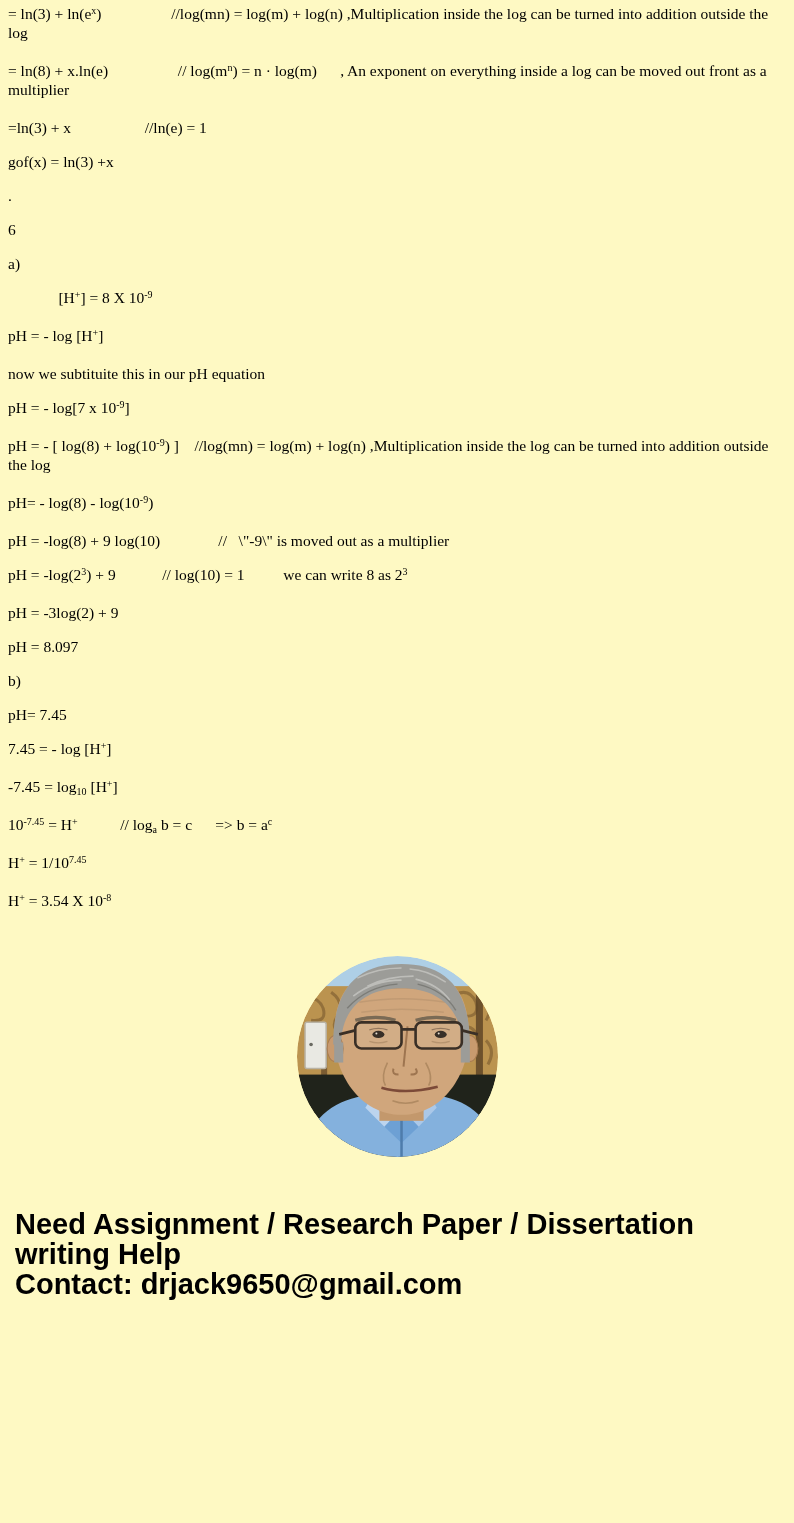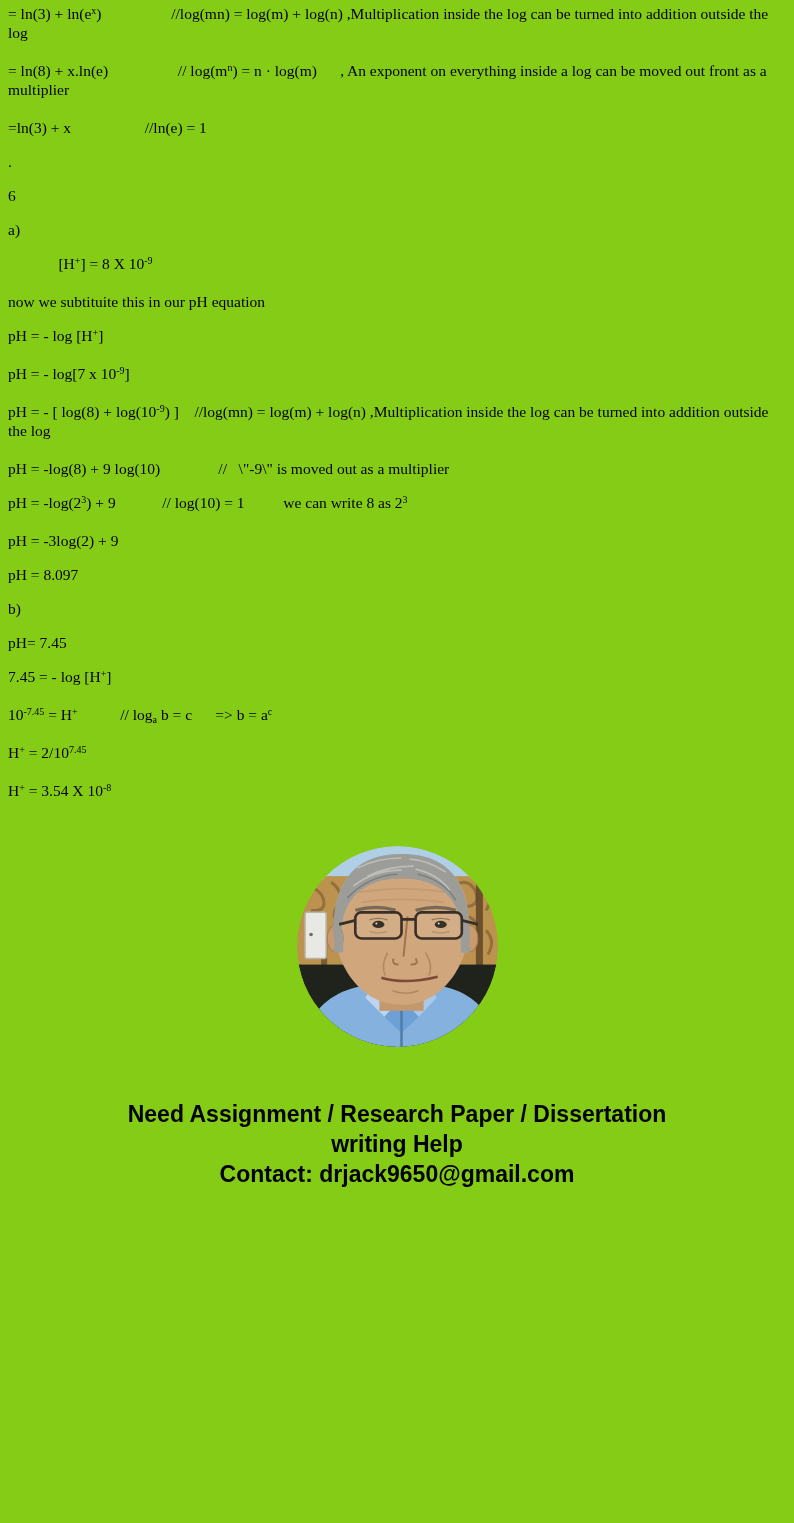--- a/index.html
+++ b/index.html
@@ -1,21 +1,21 @@
 <!DOCTYPE html>
 <html><head>
 <meta charset="utf-8">
 <style>
   * { box-sizing: border-box; }
   html, body { margin: 0; padding: 0; background: #ffffff; }
   .page {
     width: 794px;
     height: 1523px;
     margin: 0 auto;
-    background: #84cc16;
+    background: #fef9c3;
     overflow: hidden;
     font-family: "Liberation Serif", serif;
     color: #000000;
   }
   .doc {
     padding: 4px 14px 0 8px;
     font-size: 15.5px;
     line-height: 19px;
   }
   .doc-line {
@@ -36,54 +36,58 @@
   }
   .avatar {
     width: 201px;
     height: 201px;
     border-radius: 50%;
     overflow: hidden;
     display: block;
   }
   .footer {
     margin-top: 52px;
-    text-align: center;
+    text-align: left;
     font-family: "Liberation Sans", sans-serif;
     font-weight: 700;
-    font-size: 23px;
+    font-size: 29px;
     line-height: 30px;
     color: #000000;
+    margin-left: 15px;
   }
 </style>
 </head>
 <body>
 
 <div class="page">
 
   <div class="doc">
       <p class="doc-line has-script"><span>= ln(3) + ln(e</span><sup>x</sup><span>)                  //log(mn) = log(m) + log(n) ,Multiplication inside the log can be turned into addition outside the log</span></p>
       <p class="doc-line has-script"><span>= ln(8) + x.ln(e)                  // log(m</span><sup>n</sup><span>) = n · log(m)      , An exponent on everything inside a log can be moved out front as a multiplier</span></p>
       <p class="doc-line"><span>=ln(3) + x                   //ln(e) = 1</span></p>
+      <p class="doc-line"><span>gof(x) = ln(3) +x</span></p>
       <p class="doc-line"><span>.</span></p>
       <p class="doc-line"><span>6</span></p>
       <p class="doc-line"><span>a)</span></p>
       <p class="doc-line has-script"><span>             [H</span><sup>+</sup><span>] = 8 X 10</span><sup>-9</sup></p>
+      <p class="doc-line has-script"><span>pH = - log [H</span><sup>+</sup><span>]</span></p>
       <p class="doc-line"><span>now we subtituite this in our pH equation</span></p>
-      <p class="doc-line has-script"><span>pH = - log [H</span><sup>+</sup><span>]</span></p>
       <p class="doc-line has-script"><span>pH = - log[7 x 10</span><sup>-9</sup><span>]</span></p>
       <p class="doc-line has-script"><span>pH = - [ log(8) + log(10</span><sup>-9</sup><span>) ]    //log(mn) = log(m) + log(n) ,Multiplication inside the log can be turned into addition outside the log</span></p>
+      <p class="doc-line has-script"><span>pH= - log(8) - log(10</span><sup>-9</sup><span>)</span></p>
       <p class="doc-line"><span>pH = -log(8) + 9 log(10)               //   \"-9\" is moved out as a multiplier</span></p>
       <p class="doc-line has-script"><span>pH = -log(2</span><sup>3</sup><span>) + 9            // log(10) = 1          we can write 8 as 2</span><sup>3</sup></p>
       <p class="doc-line"><span>pH = -3log(2) + 9</span></p>
       <p class="doc-line"><span>pH = 8.097</span></p>
       <p class="doc-line"><span>b)</span></p>
       <p class="doc-line"><span>pH= 7.45</span></p>
       <p class="doc-line has-script"><span>7.45 = - log [H</span><sup>+</sup><span>]</span></p>
+      <p class="doc-line has-script"><span>-7.45 = log</span><sub>10</sub><span> [H</span><sup>+</sup><span>]</span></p>
       <p class="doc-line has-script"><span>10</span><sup>-7.45</sup><span> = H</span><sup>+</sup><span>           // log</span><sub>a</sub><span> b = c      =&gt; b = a</span><sup>c</sup></p>
-      <p class="doc-line has-script"><span>H</span><sup>+</sup><span> = 2/10</span><sup>7.45</sup></p>
+      <p class="doc-line has-script"><span>H</span><sup>+</sup><span> = 1/10</span><sup>7.45</sup></p>
       <p class="doc-line has-script"><span>H</span><sup>+</sup><span> = 3.54 X 10</span><sup>-8</sup></p>
     </div>
 
   <div class="avatar-row">
     <svg class="avatar" viewBox="0 0 200 200" xmlns="http://www.w3.org/2000/svg">
       <defs>
         <clipPath id="circ">
             <circle cx="100" cy="100" r="100"></circle>
           </clipPath>
       </defs>

